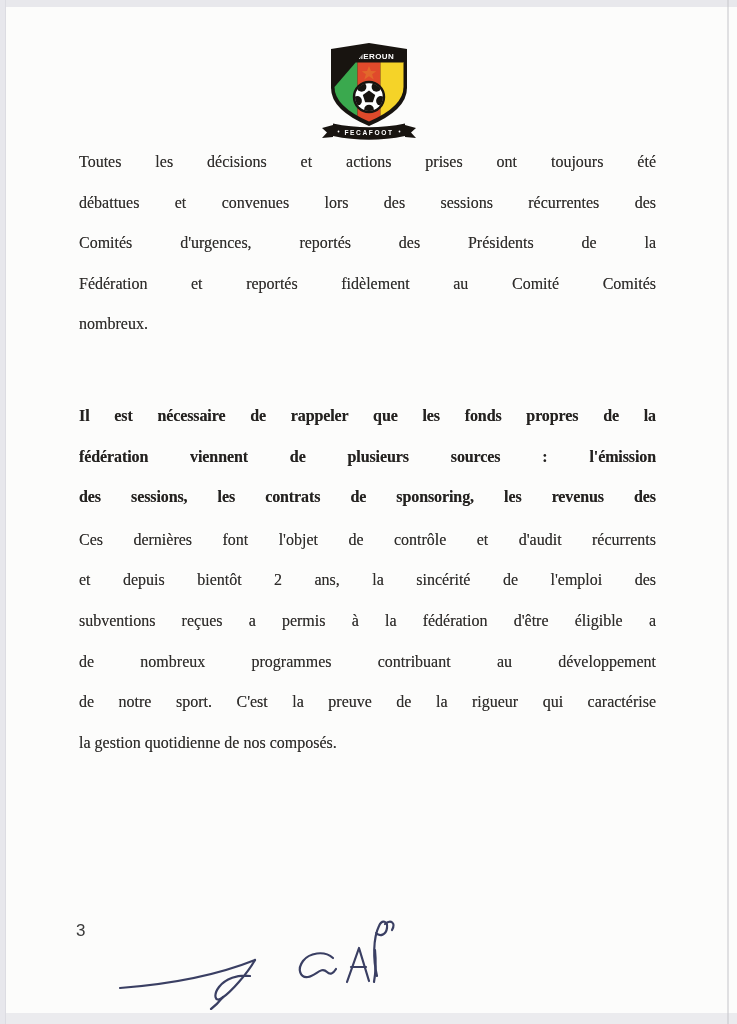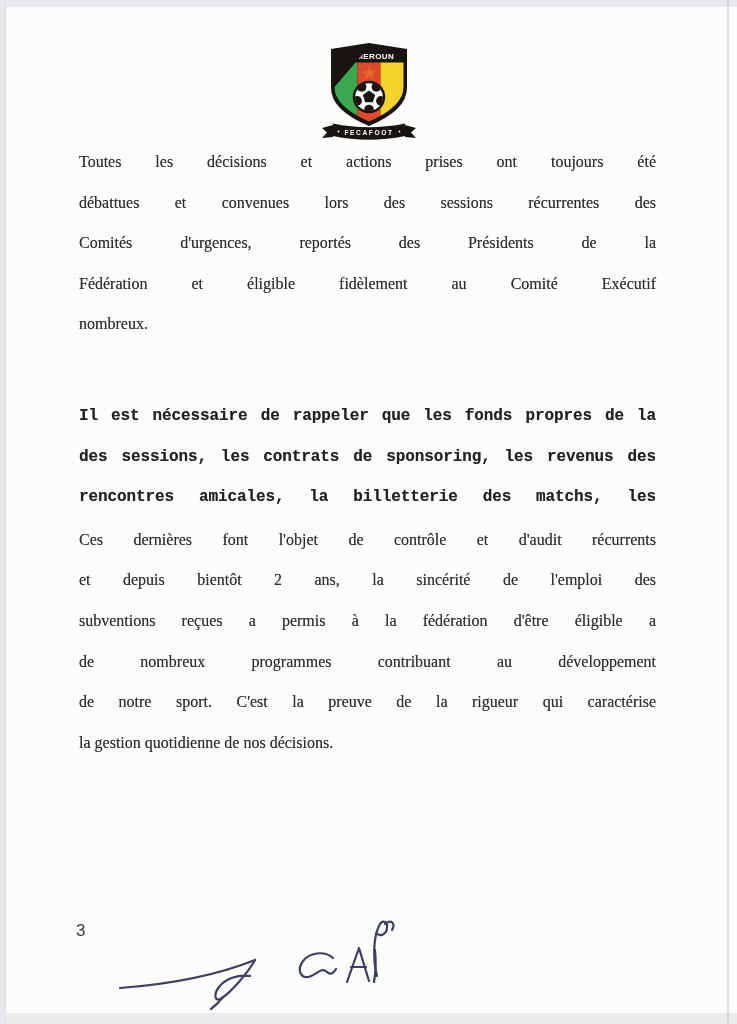--- a/index.html
+++ b/index.html
@@ -13,21 +13,21 @@
   
   .edge-top    { position:absolute; left:0; top:0; width:737px; height:7px; background:#e8e8ec; }
   .edge-left   { position:absolute; left:0; top:0; width:5px; height:1024px; background:#e7e7ec; border-right:1px solid #dcdce2; }
   .edge-bottom { position:absolute; left:0; top:1013px; width:737px; height:11px; background:#ebebee; }
   .edge-right  { position:absolute; left:727px; top:0; width:2px; height:1024px; background:rgba(200,200,206,0.55); }
 
   .logo { position:absolute; top:40px; left:50%; transform:translateX(-50%); width:104px; height:100px; }
 
   .content { position:absolute; left:79px; top:142px; width:577px; }
   .para { color:#2f2d2b; font-size:16px; text-shadow:0 0 0.5px rgba(40,38,36,0.55); }
-  .para.bold { font-weight:700; color:#242220; letter-spacing:-0.1px;font-family:Liberation Mono, monospace; }
+  .para.bold { font-weight:700; color:#242220; letter-spacing:-0.1px; }
   .p2 { margin-top:51px; }
   .p3 { margin-top:2px; }
   .ln { height:40.6px; line-height:40.6px; text-align:justify; text-align-last:justify; }
   .ln.end { text-align-last:left; }
 
   .page-number {
     position:absolute; left:76px; top:921px;
     font-size:17px; color:#3a3a3a; font-family:"Liberation Sans", sans-serif;
   }
 
@@ -88,37 +88,37 @@
       <circle cx="82.5" cy="91.5" r="0.9" fill="#ffffff"></circle>
     </g>
   </svg>
 
   <div class="content">
 
     <div class="para p1">
       <div class="ln">Toutes les décisions et actions prises ont toujours été</div>
       <div class="ln">débattues et convenues lors des sessions récurrentes des</div>
       <div class="ln">Comités d'urgences, reportés des Présidents de la</div>
-      <div class="ln">Fédération et éligible fidèlement au Comité Exécutif</div>
+      <div class="ln">Fédération et reportés fidèlement au Comité Comités</div>
       <div class="ln end">nombreux.</div>
     </div>
 
     <div class="para bold p2">
       <div class="ln">Il est nécessaire de rappeler que les fonds propres de la</div>
+      <div class="ln">fédération viennent de plusieurs sources : l'émission</div>
       <div class="ln">des sessions, les contrats de sponsoring, les revenus des</div>
-      <div class="ln">rencontres amicales, la billetterie des matchs, les</div>
     </div>
 
     <div class="para p3">
       <div class="ln">Ces dernières font l'objet de contrôle et d'audit récurrents</div>
       <div class="ln">et depuis bientôt 2 ans, la sincérité de l'emploi des</div>
       <div class="ln">subventions reçues a permis à la fédération d'être éligible a</div>
       <div class="ln">de nombreux programmes contribuant au développement</div>
       <div class="ln">de notre sport. C'est la preuve de la rigueur qui caractérise</div>
-      <div class="ln end">la gestion quotidienne de nos décisions.</div>
+      <div class="ln end">la gestion quotidienne de nos composés.</div>
     </div>
 
   </div>
 
   <div class="page-number">3</div>
 
   <svg class="signatures" viewBox="0 0 300 112">
     <g fill="none" stroke="#3a3f63" stroke-width="2.2" stroke-linecap="round" stroke-linejoin="round">
       <g>
         <path d="M 5 90 C 45 87 95 80 140 62"></path>

